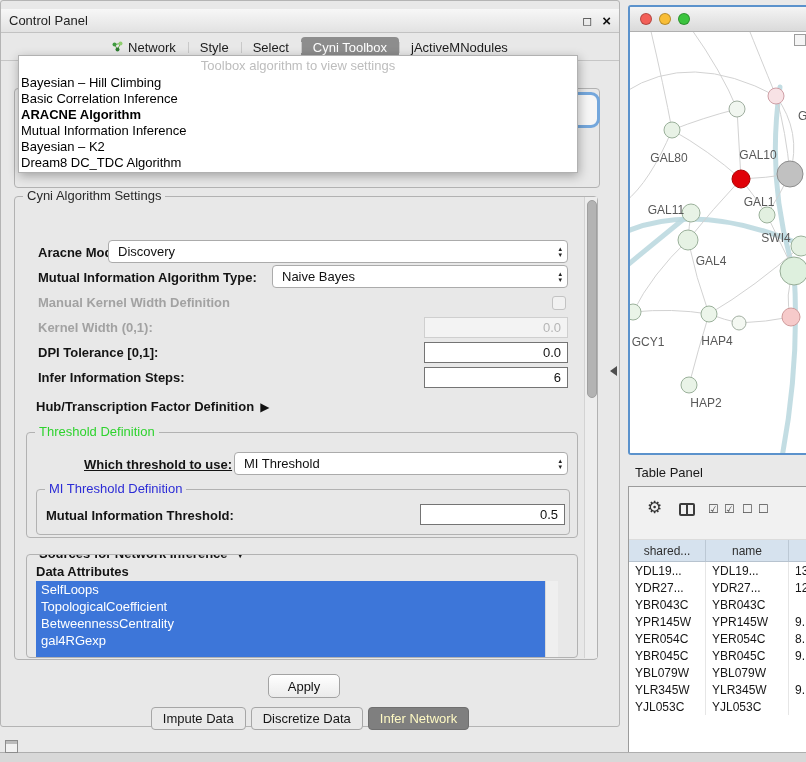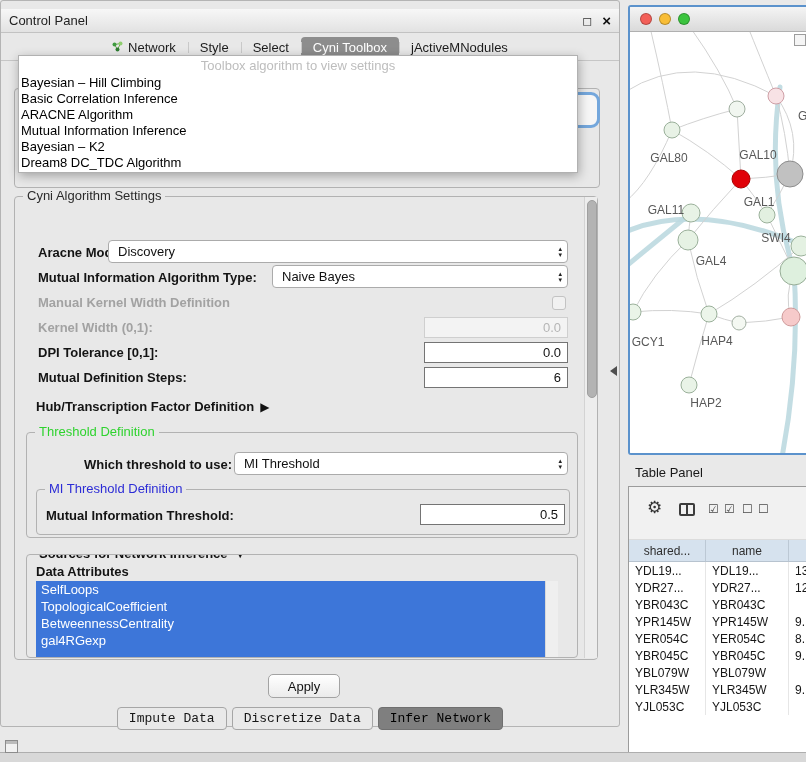--- a/index.html
+++ b/index.html
@@ -18,21 +18,21 @@
   .cp-tab.active{background:#8d8d8d;color:#fff;}
 
   
   #algo-group-fragment{position:absolute;left:14px;top:88px;width:586px;height:100px;border:1px solid #b2b2b2;border-radius:4px;box-sizing:border-box;}
   #combo-focus-fragment{position:absolute;left:564px;top:92px;width:36px;height:36px;border:3px solid #74a7dc;border-radius:9px;background:#f6f6f6;box-sizing:border-box;z-index:5;}
 
   
   #algo-popup{position:absolute;left:18px;top:55px;width:560px;height:118px;background:#fff;border:1px solid #b1b1b1;box-shadow:1px 3px 10px rgba(0,0,0,.3);z-index:30;box-sizing:border-box;}
   #algo-popup-placeholder{height:19px;line-height:19px;text-align:center;color:#bdbdbd;font-size:13px;}
   .popup-item{height:16px;line-height:16px;font-size:13px;color:#000;padding-left:2px;white-space:nowrap;}
-  .popup-item.selected{font-weight:normal;}
+  .popup-item.selected{font-weight:bold;}
 
   
   .group{position:absolute;border:1px solid #b2b2b2;border-radius:4px;box-sizing:border-box;}
   .group>.legend{position:absolute;top:-9px;left:8px;background:#e8e8e8;padding:0 4px;font-size:13px;color:#2a2a2a;white-space:nowrap;}
   .legend.blue{color:#2c2cd6;}
   .legend.green{color:#2fd32f;}
   .legend.bold{font-weight:bold;color:#111;}
   .legend .tri{font-size:10px;margin-left:4px;color:#111;}
 
   #settings-group{left:14px;top:196px;width:584px;height:464px;}
@@ -42,21 +42,21 @@
   #algdef-group{left:26px;top:224px;width:552px;height:170px;}
   #threshold-group{left:26px;top:432px;width:552px;height:106px;}
   #mithr-group{left:36px;top:489px;width:534px;height:46px;}
   #sources-group{left:26px;top:554px;width:552px;height:104px;overflow:hidden;}
 
   .lbl{position:absolute;font-size:13px;font-weight:bold;color:#141414;white-space:nowrap;}
   .lbl.dis{color:#a2a2a2;}
   #lbl-aracne{left:38px;top:245px;} #lbl-mitype{left:38px;top:270px;}
   #lbl-manual{left:38px;top:295px;} #lbl-kernel{left:38px;top:320px;}
   #lbl-dpi{left:38px;top:345px;}    #lbl-steps{left:38px;top:370px;}
-  #lbl-which{left:84px;top:457px;}  #lbl-mithr{left:46px;top:508px;}
+  #lbl-which{left:84px;top:457px;text-decoration:underline;}  #lbl-mithr{left:46px;top:508px;}
   #lbl-dataattr{left:36px;top:564px;}
 
   .combo{position:absolute;display:flex;align-items:center;background:#fff;border:1px solid #ababab;border-radius:4px;font-size:13px;color:#111;padding:0 20px 0 9px;box-sizing:border-box;}
   .combo .arrows{position:absolute;right:5px;top:50%;transform:translateY(-50%);display:flex;flex-direction:column;line-height:6px;font-size:7px;color:#222;}
   #combo-aracne{left:108px;top:240px;width:460px;height:23px;}
   #combo-mitype{left:272px;top:265px;width:296px;height:23px;}
   #combo-which{left:234px;top:452px;width:334px;height:23px;}
 
   .checkbox{position:absolute;width:14px;height:14px;border:1px solid #c3c3c3;background:#f1f1f1;border-radius:3px;box-sizing:border-box;}
   #chk-manual{left:552px;top:296px;}
@@ -73,22 +73,22 @@
   #hub-row .tri{font-size:12px;color:#111;}
 
   #attr-list{position:absolute;left:36px;top:581px;width:522px;height:76px;background:#fff;overflow:hidden;}
   .attr-item{height:17px;line-height:17px;width:509px;background:#3d76d9;color:#fff;font-size:13px;padding-left:5px;box-sizing:border-box;white-space:nowrap;}
   #attr-overflow{height:8px;width:509px;background:#3d76d9;}
   #attr-scroll{position:absolute;right:0;top:0;width:13px;height:100%;background:#efefef;border-left:1px solid #d9d9d9;box-sizing:border-box;}
 
   #apply-btn{position:absolute;left:268px;top:674px;width:70px;height:22px;border:1px solid #a3a3a3;border-radius:5px;background:linear-gradient(#ffffff,#ebebeb);font-size:13px;color:#111;display:flex;align-items:center;justify-content:center;}
 
   #bottom-tabs{position:absolute;left:1px;top:703px;width:618px;height:30px;display:flex;justify-content:center;align-items:center;gap:5px;}
-  .seg{padding:3px 11px;font-size:13px;border:1px solid #a6a6a6;border-radius:4px;background:#e9e9e9;color:#161616;white-space:nowrap;font-family:Liberation Mono, monospace;}
-  .seg.active{background:#7f7f7f;border-color:#6f6f6f;color:#000000;}
+  .seg{padding:3px 11px;font-size:13px;border:1px solid #a6a6a6;border-radius:4px;background:#e9e9e9;color:#161616;white-space:nowrap;}
+  .seg.active{background:#7f7f7f;border-color:#6f6f6f;color:#fef9c3;}
 
   #collapse-arrow{position:absolute;left:610px;top:366px;width:0;height:0;border-top:5px solid transparent;border-bottom:5px solid transparent;border-right:7px solid #4f4f4f;}
 
   
   #net-window{position:absolute;left:628px;top:5px;width:190px;height:450px;border:2px solid #5b92cc;border-radius:3px;background:#fff;box-sizing:border-box;overflow:hidden;}
   #net-titlebar{height:25px;background:linear-gradient(#f4f4f4,#dadada);border-bottom:1px solid #b0b0b0;display:flex;align-items:center;padding-left:10px;gap:7px;box-sizing:border-box;}
   .tl{width:12px;height:12px;border-radius:50%;border:1px solid rgba(0,0,0,.25);box-sizing:border-box;}
   #net-content{position:relative;height:421px;background:#fff;}
   #net-svg{position:absolute;left:0;top:0;}
   .net-label{font-size:12px;fill:#585858;font-family:"Liberation Sans",sans-serif;}
@@ -187,21 +187,21 @@
         <span>▴</span>
         <span>▾</span>
       </span>
   </div>
   <span class="lbl dis" id="lbl-manual">Manual Kernel Width Definition</span>
   <div class="checkbox" id="chk-manual"></div>
   <span class="lbl dis" id="lbl-kernel">Kernel Width (0,1):</span>
   <input class="field dis" id="fld-kernel" value="0.0" style="">
   <span class="lbl" id="lbl-dpi">DPI Tolerance [0,1]:</span>
   <input class="field" id="fld-dpi" value="0.0" style="">
-  <span class="lbl" id="lbl-steps">Mutual Definition Steps:</span>
+  <span class="lbl" id="lbl-steps">Infer Information Steps:</span>
   <input class="field" id="fld-steps" value="6" style="">
 
   <div id="hub-row">
     <span class="lbl-inline">Hub/Transcription Factor Definition</span>
     <span class="tri">▶</span>
   </div>
 
   <div id="threshold-group" class="group">
     <span class="legend green">Threshold Definition</span>
   </div>

